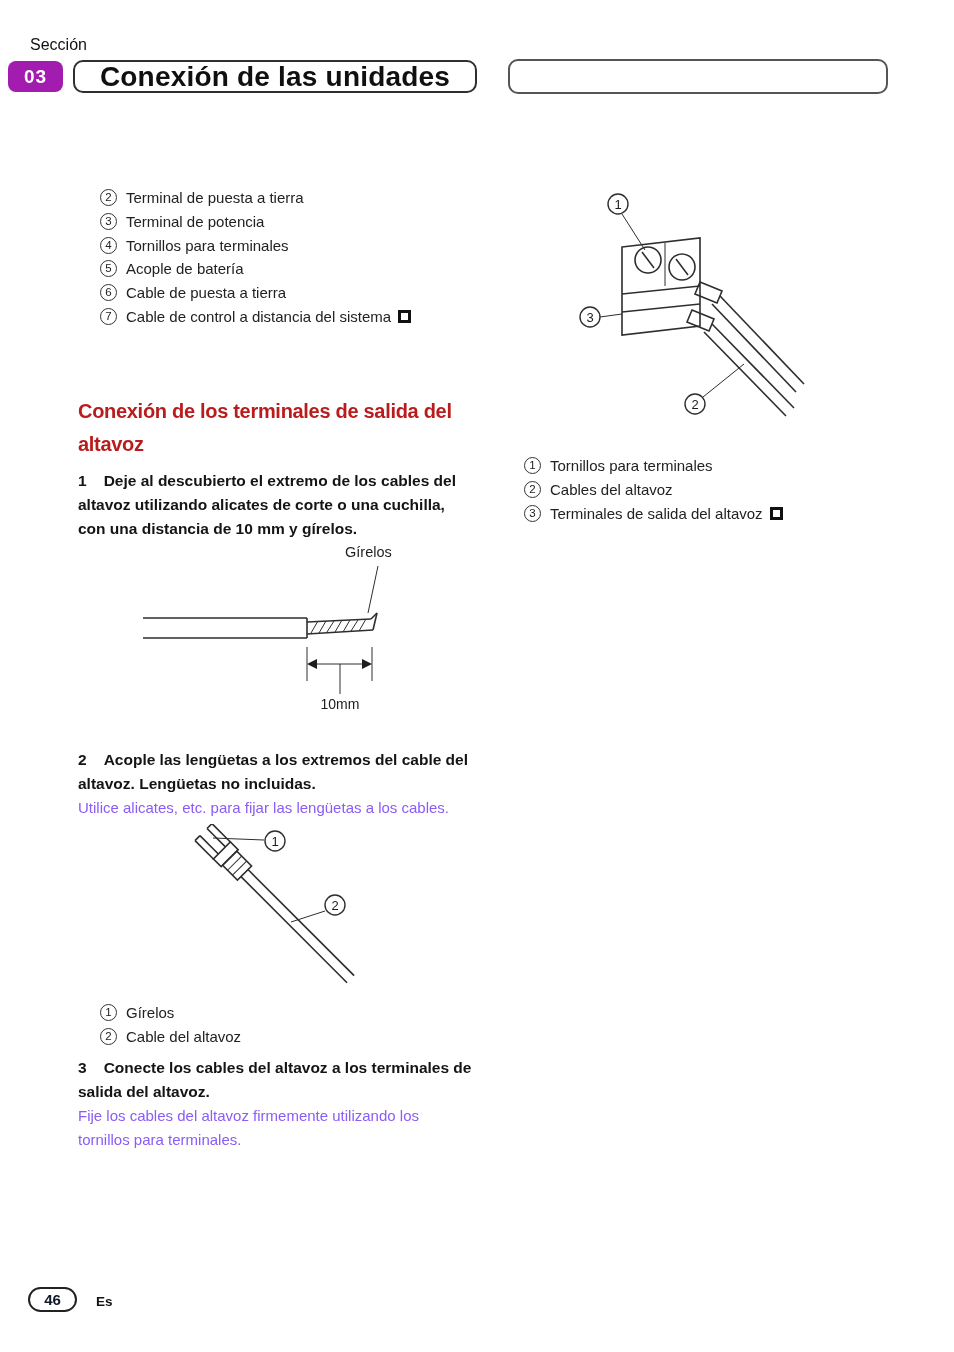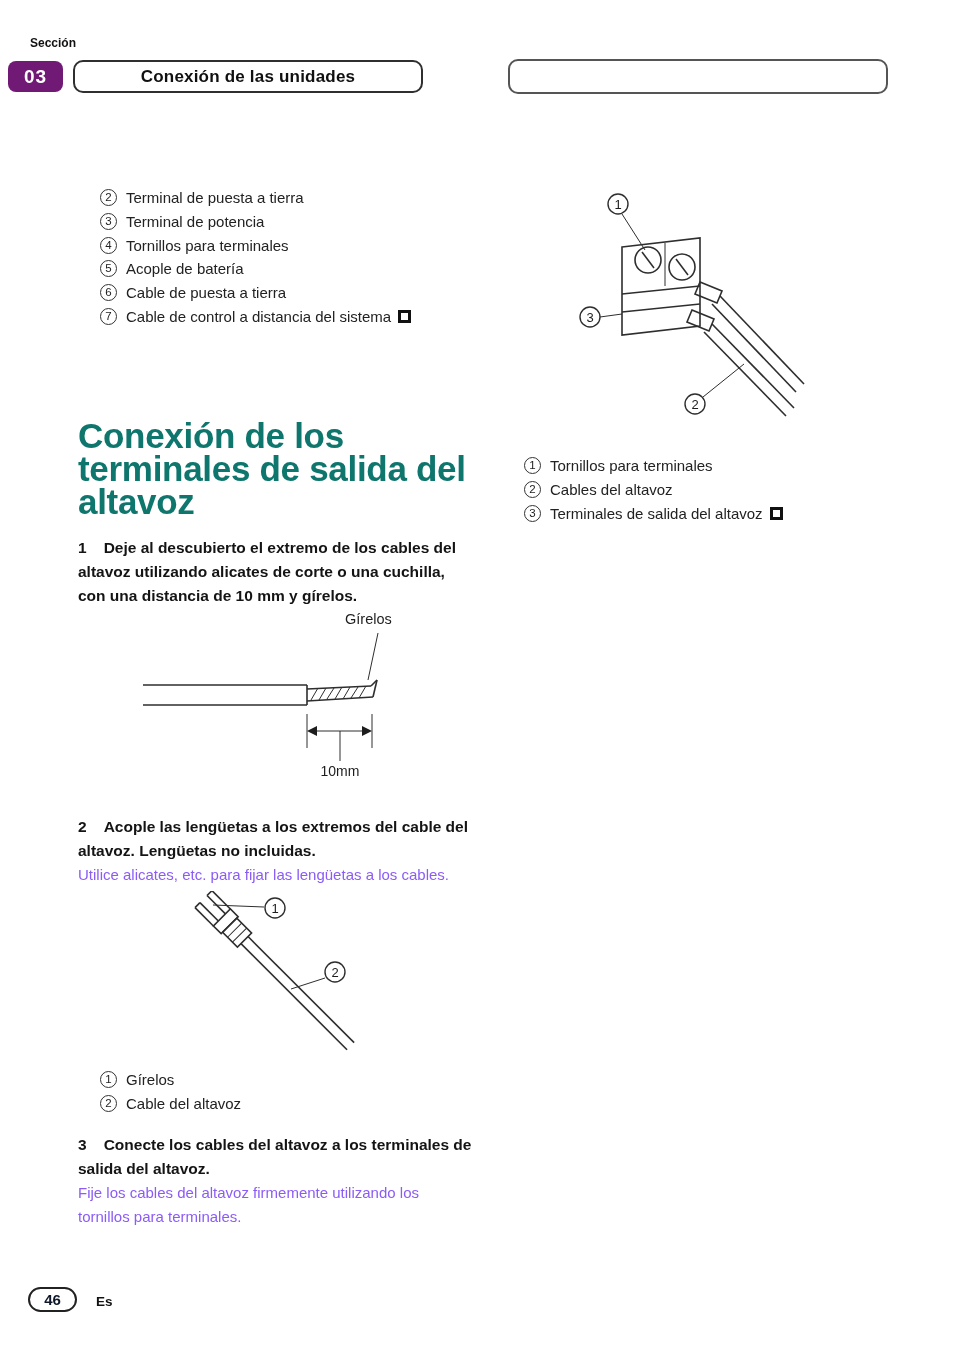--- a/index.html
+++ b/index.html
@@ -5,31 +5,31 @@
   *{margin:0;padding:0;box-sizing:border-box;}
   html,body{background:#ffffff;}
   body{
     width:954px;height:1352px;
     font-family:"Liberation Sans","DejaVu Sans",sans-serif;
     color:#222222;
   }
   .page{position:relative;width:954px;height:1352px;background:#ffffff;overflow:hidden;}
 
   
-  .section-label{position:absolute;left:30px;top:36px;font-size:12px;font-weight:bold;color:#111;}
+  .section-label{position:absolute;left:30px;top:36px;font-size:16px;font-weight:normal;color:#111;}
   .section-badge{
     position:absolute;left:8px;top:61px;width:55px;height:31px;
-    background:#701a75;color:#ffffff;font-weight:bold;font-size:19px;letter-spacing:1px;
+    background:#a21caf;color:#ffffff;font-weight:bold;font-size:19px;letter-spacing:1px;
     border-radius:8px;display:flex;align-items:center;justify-content:center;
   }
   .title-box{
-    position:absolute;left:73px;top:60px;width:350px;height:33px;
+    position:absolute;left:73px;top:60px;width:404px;height:33px;
     border:2px solid #2f2f2f;border-radius:10px;
     display:flex;align-items:center;justify-content:center;
-    font-size:17px;font-weight:bold;color:#101010;letter-spacing:0.2px;
+    font-size:28px;font-weight:bold;color:#101010;letter-spacing:0.2px;
   }
   .empty-box{
     position:absolute;left:508px;top:59px;width:380px;height:35px;
     border:2px solid #555555;border-radius:10px;
   }
 
   
   .col-left{position:absolute;left:78px;top:186px;width:396px;}
   .col-right{position:absolute;left:518px;top:186px;width:400px;}
 
@@ -46,24 +46,24 @@
   .endmark{
     display:inline-block;width:13px;height:13px;background:#111;
     position:relative;margin-left:7px;vertical-align:-1px;align-self:center;flex:none;
   }
   .endmark::after{
     content:"";position:absolute;left:3px;top:3px;width:7px;height:7px;background:#fff;
   }
 
   
   .heading{
-    margin-top:90px;max-width:396px;
-    font-size:35px;line-height:33px;font-weight:bold;color:#0f766e;letter-spacing:-0.3px;
-  }
-  .step{margin-top:18px;font-weight:bold;font-size:15.5px;line-height:24px;color:#141414;}
+    margin-top:66px;max-width:396px;
+    font-size:20px;line-height:33px;font-weight:bold;color:#b91c1c;letter-spacing:-0.3px;
+  }
+  .step{margin-top:8px;font-weight:bold;font-size:15.5px;line-height:24px;color:#141414;}
   .step.mt2{margin-top:22px;}
   .step.mt3{}
   .step-num{margin-right:17px;}
   .body-text{font-weight:normal;font-size:15px;line-height:24px;color:#8b5cf6;}
   .mid-legend{margin-top:2px;}
 
   
   svg{display:block;}
   .strip-svg{margin-left:57px;}
   .spade-svg{margin-left:90px;margin-top:4px;}

